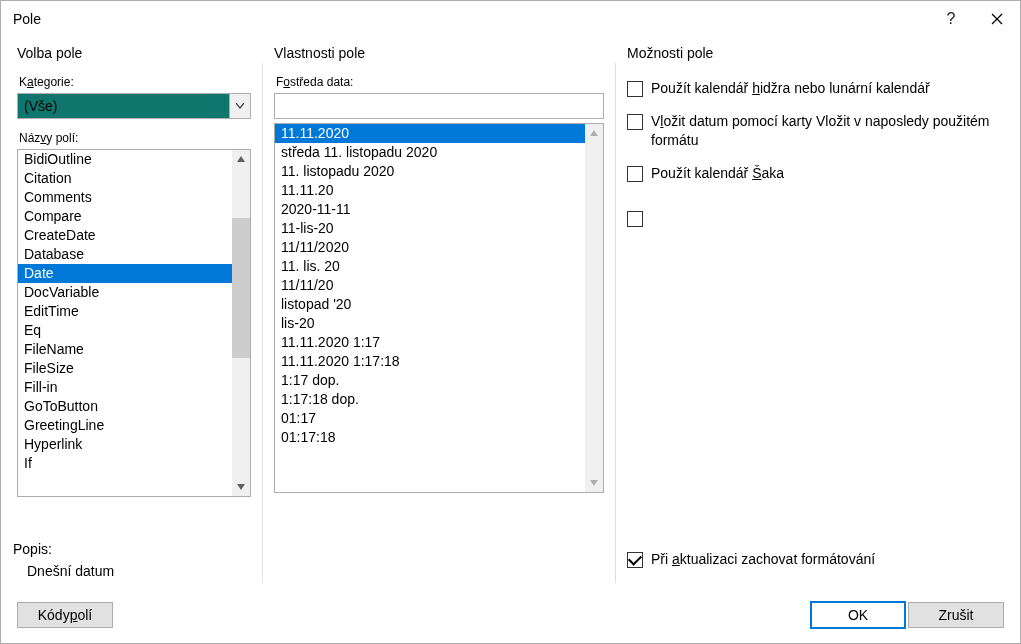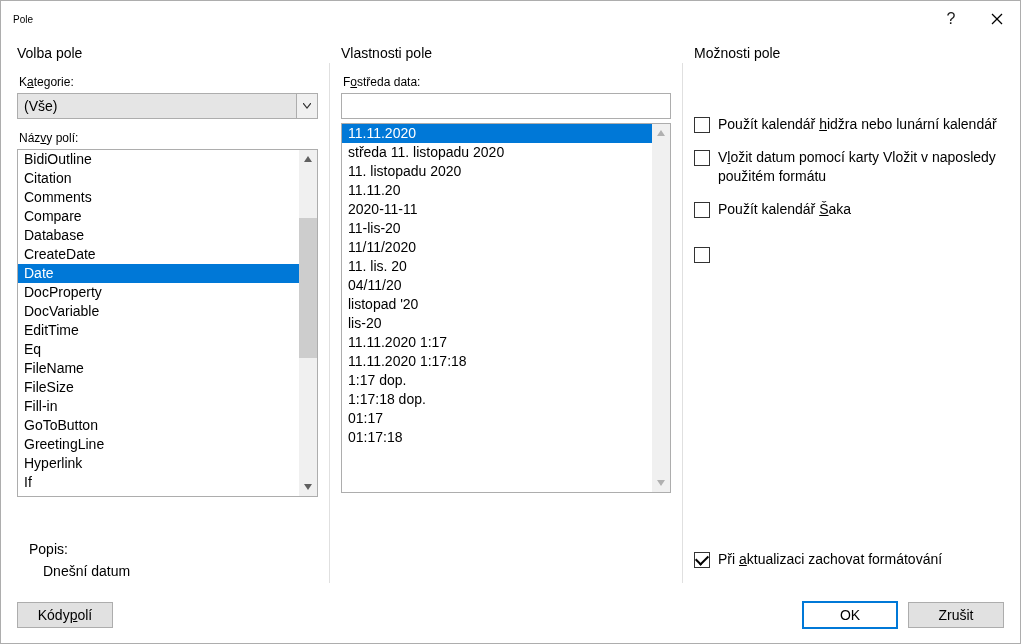--- a/index.html
+++ b/index.html
@@ -28,21 +28,21 @@
   }
 
   
   .titlebar{
     height:36px;
     display:flex;
     align-items:center;
     padding:0 0 0 12px;
     box-sizing:border-box;
   }
-  .titlebar .title{flex:0 0 auto;font-size:10px;}
+  .titlebar .title{flex:0 0 auto;font-size:14px;}
   .titlebar .spacer{flex:1 1 auto;}
   .titlebar .tb-btn{
     width:46px;
     height:36px;
     display:flex;
     align-items:center;
     justify-content:center;
     font-size:14px;
     color:#1a1a1a;
   }
@@ -54,23 +54,23 @@
     top:44px;
     left:16px;
     right:16px;
     bottom:60px;
     display:flex;
   }
   .col{
     display:flex;
     flex-direction:column;
   }
-  .col.left{width:301px;}
+  .col.left{width:234px;}
   .col.mid{width:330px;}
-  .col.right{flex:1;gap:36px;}
+  .col.right{flex:1;}
 
   .vdiv{
     width:1px;
     background:#e0e0e0;
     margin:18px 11px 0 11px;
     align-self:stretch;
   }
 
   .col h3{
     font-weight:normal;
@@ -84,21 +84,21 @@
   }
 
   .underline{text-decoration:underline;}
 
   
   .combo{
     display:flex;
     align-items:stretch;
     border:1px solid var(--win-border);
     height:24px;
-    background:#e5e5e5;
+    background:#0f766e;
     margin-bottom:10px;
   }
   .combo .combo-text{
     flex:1;
     padding:2px 6px;
     display:flex;
     align-items:center;
   }
   .combo .combo-btn{
     width:20px;
@@ -200,21 +200,21 @@
     transform:rotate(-45deg) translate(1px,-1px);
     background:none;
   }
   .checkrow .lbl{line-height:19px;}
 
   .preserve-check{margin-top:auto;}
 
   
   .desc{
     position:absolute;
-    left:28px;
+    left:12px;
     bottom:64px;
     margin-top:40px;
   }
   .desc .dtitle{margin-bottom:6px;}
   .desc .dtext{margin-left:14px;}
 
   
   .buttons{
     position:absolute;
     left:16px;right:16px;bottom:14px;
@@ -232,21 +232,21 @@
     align-items:center;
     justify-content:center;
     font-family:var(--font);
     font-size:14px;
     box-sizing:border-box;
   }
   .btn.default{
     border:2px solid var(--win-hilite);
     background:#fff;
   }
-  .btn + .btn{margin-left:10px;}
+  .btn + .btn{margin-left:2px;}
 
   .col.right .checks{margin-top:6px;}
   .col.right .checkrow.spacer-above{margin-top:26px;}
 
 </style>
 </head>
 <body>
 
 <div class="titlebar">
   <div class="title">Pole</div>
@@ -281,24 +281,23 @@
 
     <div class="label">
       <span>Náz</span><span class="underline">v</span><span>y polí:</span>
     </div>
     <div class="listbox fieldnames">
       <div class="inner" id="fieldnames-inner">
           <div class="item"><span>BidiOutline</span></div>
           <div class="item"><span>Citation</span></div>
           <div class="item"><span>Comments</span></div>
           <div class="item"><span>Compare</span></div>
+          <div class="item"><span>CreateDate</span></div>
           <div class="item"><span>Database</span></div>
-          <div class="item"><span>CreateDate</span></div>
           <div class="item selected"><span>Date</span></div>
-          <div class="item"><span>DocProperty</span></div>
           <div class="item"><span>DocVariable</span></div>
           <div class="item"><span>EditTime</span></div>
           <div class="item"><span>Eq</span></div>
           <div class="item"><span>FileName</span></div>
           <div class="item"><span>FileSize</span></div>
           <div class="item"><span>Fill-in</span></div>
           <div class="item"><span>GoToButton</span></div>
           <div class="item"><span>GreetingLine</span></div>
           <div class="item"><span>Hyperlink</span></div>
           <div class="item"><span>If</span></div>
@@ -335,21 +334,21 @@
     <div class="listbox formats">
       <div class="inner" id="formats-inner">
           <div class="item selected"><span>11.11.2020</span></div>
           <div class="item"><span>středa 11. listopadu 2020</span></div>
           <div class="item"><span>11. listopadu 2020</span></div>
           <div class="item"><span>11.11.20</span></div>
           <div class="item"><span>2020-11-11</span></div>
           <div class="item"><span>11-lis-20</span></div>
           <div class="item"><span>11/11/2020</span></div>
           <div class="item"><span>11. lis. 20</span></div>
-          <div class="item"><span>04/11/20</span></div>
+          <div class="item"><span>11/11/20</span></div>
           <div class="item"><span>listopad '20</span></div>
           <div class="item"><span>lis-20</span></div>
           <div class="item"><span>11.11.2020 1:17</span></div>
           <div class="item"><span>11.11.2020 1:17:18</span></div>
           <div class="item"><span>1:17 dop.</span></div>
           <div class="item"><span>1:17:18 dop.</span></div>
           <div class="item"><span>01:17</span></div>
           <div class="item"><span>01:17:18</span></div>
         </div>
       <div class="scrollbar">

